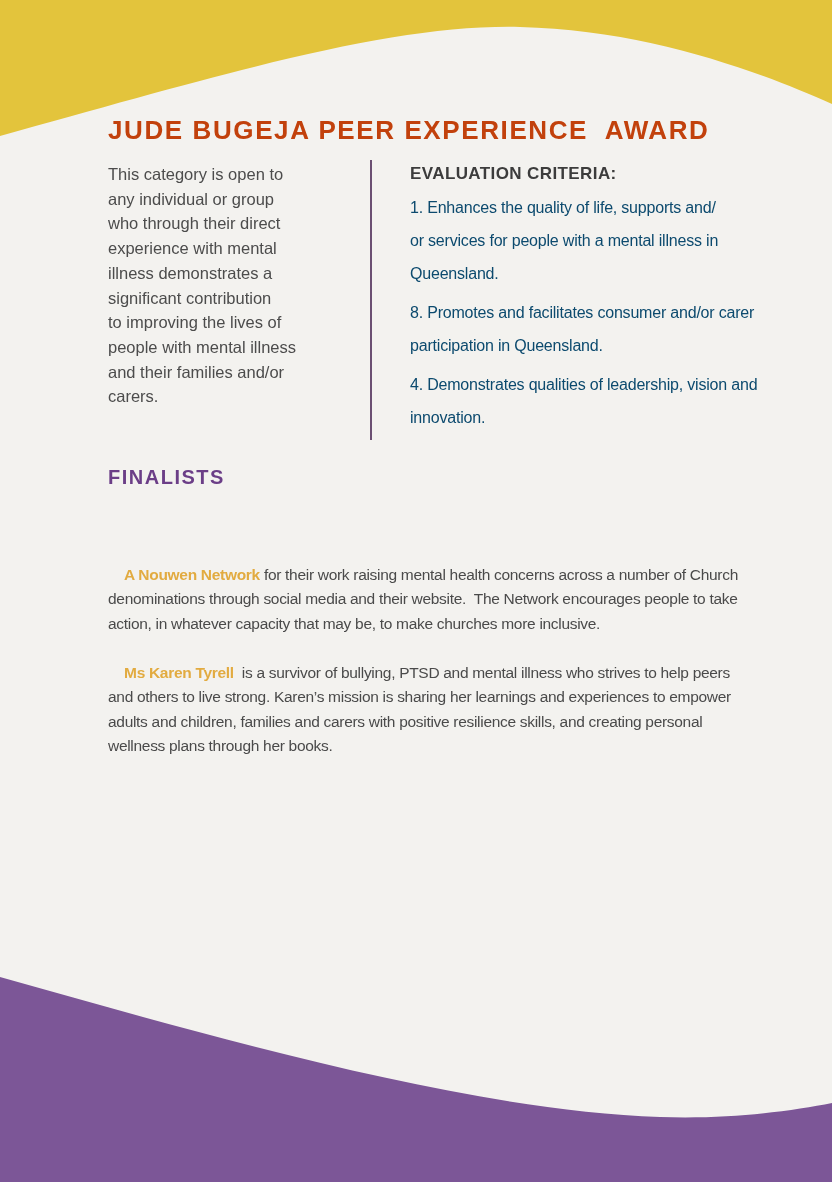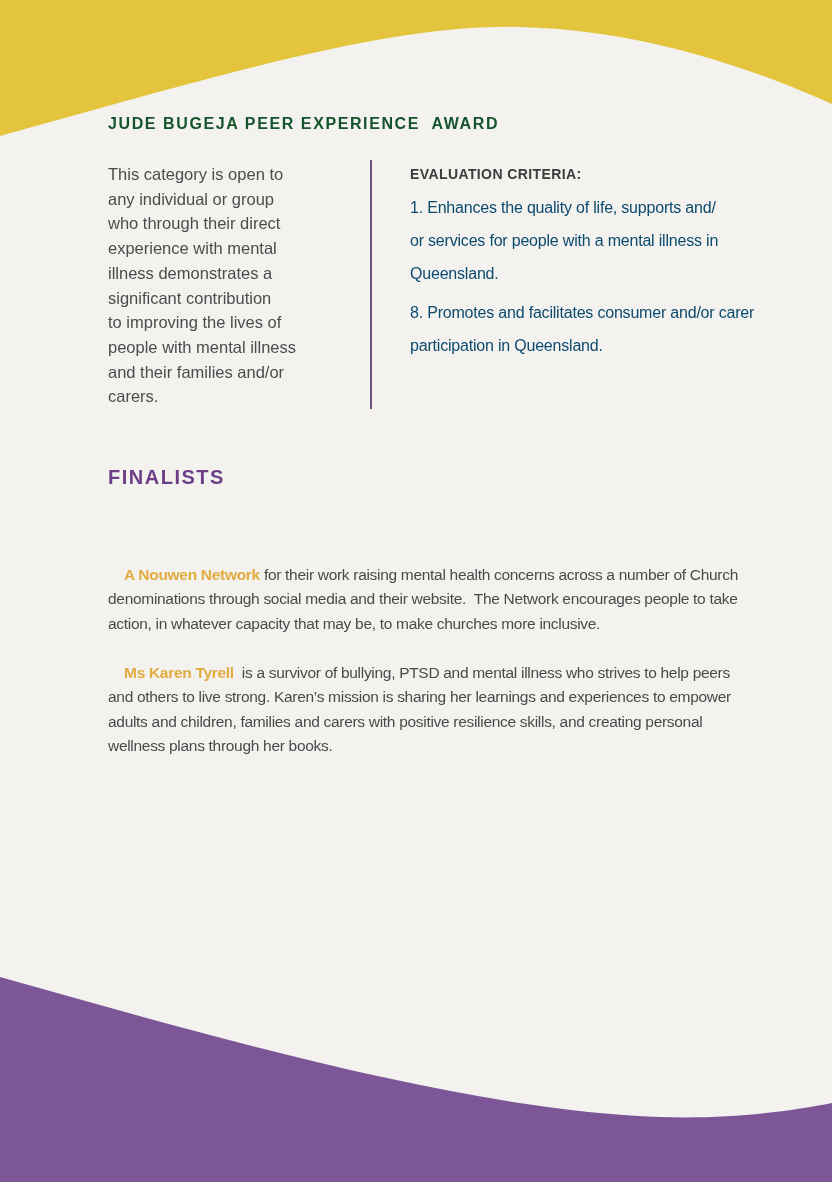--- a/index.html
+++ b/index.html
@@ -24,24 +24,24 @@
   .curve-bottom {
     position: absolute;
     bottom: 0; left: 0;
     width: 832px; height: 270px;
     display: block;
   }
 
   .award-title {
     position: absolute;
     left: 108px; top: 115px;
-    font-size: 16px;
+    font-size: 26px;
     font-weight: 700;
     letter-spacing: 1.6px;
-    color: #14532d;
+    color: #c2410c;
     white-space: pre-wrap;
   }
 
   .columns {
     position: absolute;
     left: 108px; top: 160px;
     width: 680px;
     display: flex;
     align-items: stretch;
     gap: 20px;
@@ -60,21 +60,21 @@
     background: #6B4F72;
     flex-shrink: 0;
     margin: 0 0 0 8px;
   }
   .col-right {
     margin-left: 18px;
     width: 418px;
     padding-top: 2px;
   }
   .criteria-heading {
-    font-size: 14px;
+    font-size: 17px;
     font-weight: 700;
     letter-spacing: 0.4px;
     color: #3C3C3C;
     line-height: 24.5px;
     margin-bottom: 4px;
   }
   .criteria-item {
     font-size: 16px;
     letter-spacing: -0.2px;
     line-height: 33px;
@@ -139,20 +139,22 @@
 
     <div class="col-divider"></div>
 
     <div class="col-right">
       <div class="criteria-heading">EVALUATION CRITERIA:</div>
       <p class="criteria-item">1. Enhances the quality of life, supports and/
 or services for people with a mental illness in
 Queensland.</p>
       <p class="criteria-item">8. Promotes and facilitates consumer and/or carer
 participation in Queensland.</p>
+      <p class="criteria-item">4. Demonstrates qualities of leadership, vision and
+innovation.</p>
     </div>
 
   </div>
 
   <h2 class="finalists-heading">FINALISTS</h2>
 
   <p class="finalist finalist-1">
     <span class="finalist-name">A Nouwen Network</span><span> for their work raising mental health concerns across a number of Church
 denominations through social media and their website.  The Network encourages people to take
 action, in whatever capacity that may be, to make churches more inclusive.</span>

